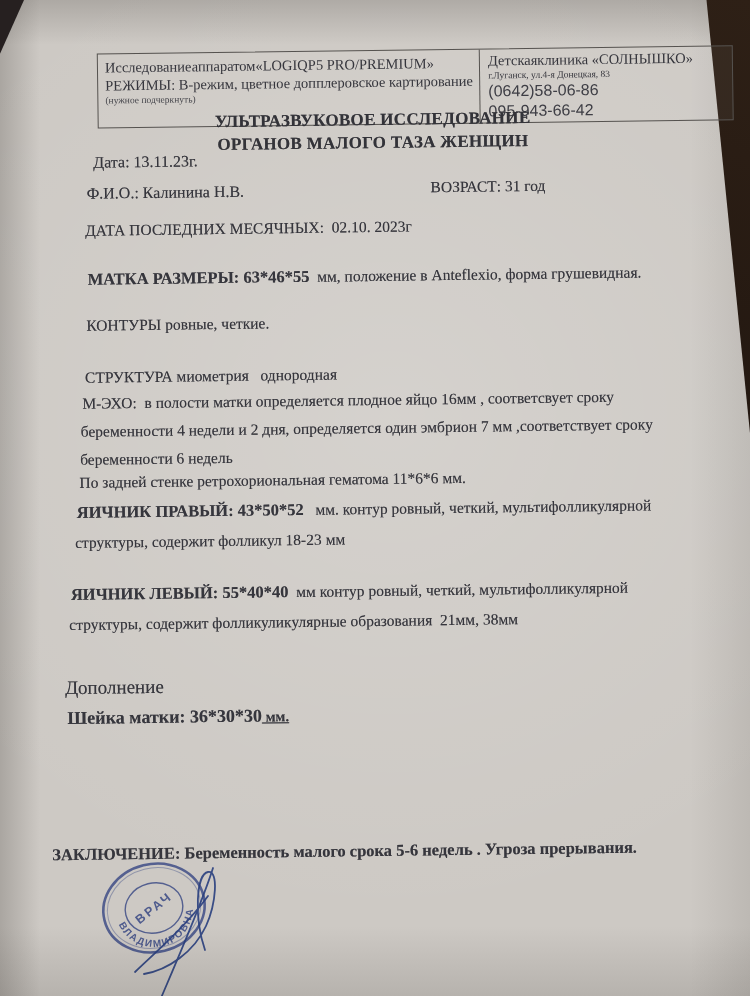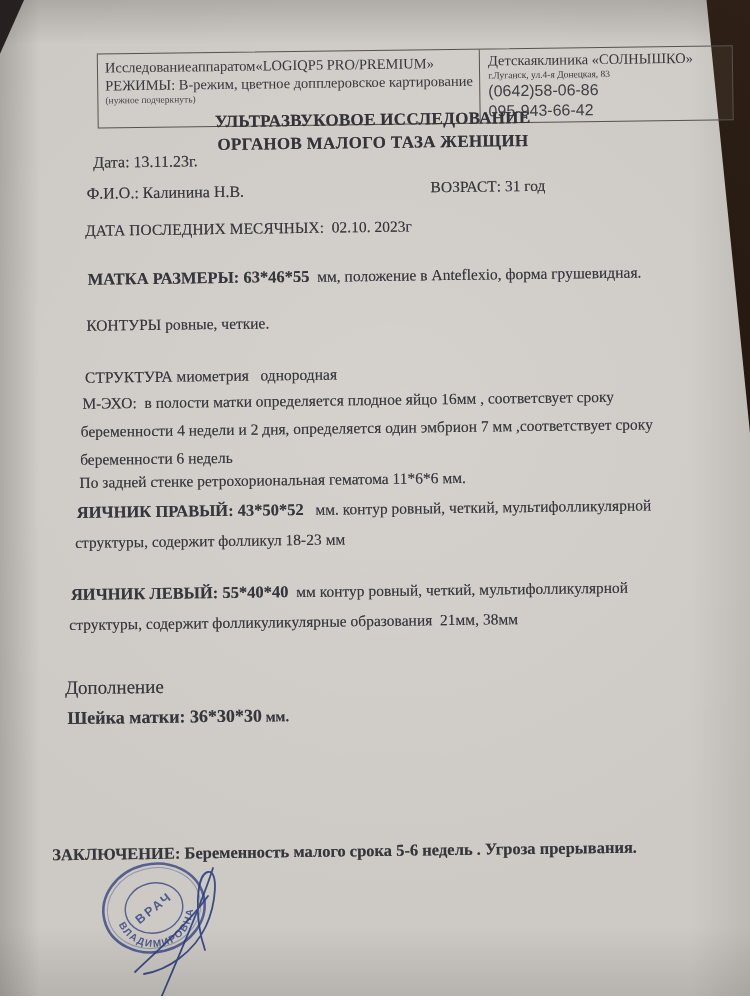--- a/index.html
+++ b/index.html
@@ -116,21 +116,21 @@
     <div class="ln" style="left:78px;top:447px;">беременности 6 недель</div>
     <div class="ln" style="left:77px;top:470px;">По задней стенке ретрохориональная гематома 11*6*6 мм.</div>
 
     <div class="ln" style="left:74px;top:499px;"><span class="b" style="font-size:16.5px;">ЯИЧНИК ПРАВЫЙ: 43*50*52</span><span>   мм. контур ровный, четкий, мультифолликулярной</span></div>
     <div class="ln" style="left:72px;top:530px;">структуры, содержит фолликул 18-23 мм</div>
 
     <div class="ln" style="left:67px;top:581px;"><span class="b" style="font-size:16.5px;">ЯИЧНИК ЛЕВЫЙ: 55*40*40</span><span>  мм контур ровный, четкий, мультифолликулярной</span></div>
     <div class="ln" style="left:65px;top:612px;">структуры, содержит фолликуликулярные образования  21мм, 38мм</div>
 
     <div class="ln" style="left:60px;top:673px;font-size:19px;">Дополнение</div>
-    <div class="ln" style="left:62px;top:704px;"><span class="b" style="font-size:18px;">Шейка матки: 36*30*30</span><span class="b" style="font-size:14.5px;"> мм.</span></div>
+    <div class="ln" style="left:62px;top:704px;"><span class="b" style="font-size:18px;">Шейка матки: 36*30*30</span><span class="b" style="font-size:14.5px;text-decoration:underline;"> мм.</span></div>
 
     <div class="ln b" style="left:45px;top:841px;font-size:16.5px;">ЗАКЛЮЧЕНИЕ: Беременность малого срока 5-6 недель . Угроза прерывания.</div>
 
   </div>
 
   <svg class="stamp-svg" width="260" height="174" viewBox="0 0 260 174">
     <g transform="rotate(-14 94 82)" stroke="#3f55a8" fill="none" opacity="0.78">
       <ellipse cx="94" cy="82" rx="51" ry="44" stroke-width="2.6"></ellipse>
       <ellipse cx="94" cy="82" rx="47" ry="40" stroke-width="1" opacity="0.5"></ellipse>
       <ellipse cx="94" cy="82" rx="29" ry="25" stroke-width="1.4"></ellipse>

